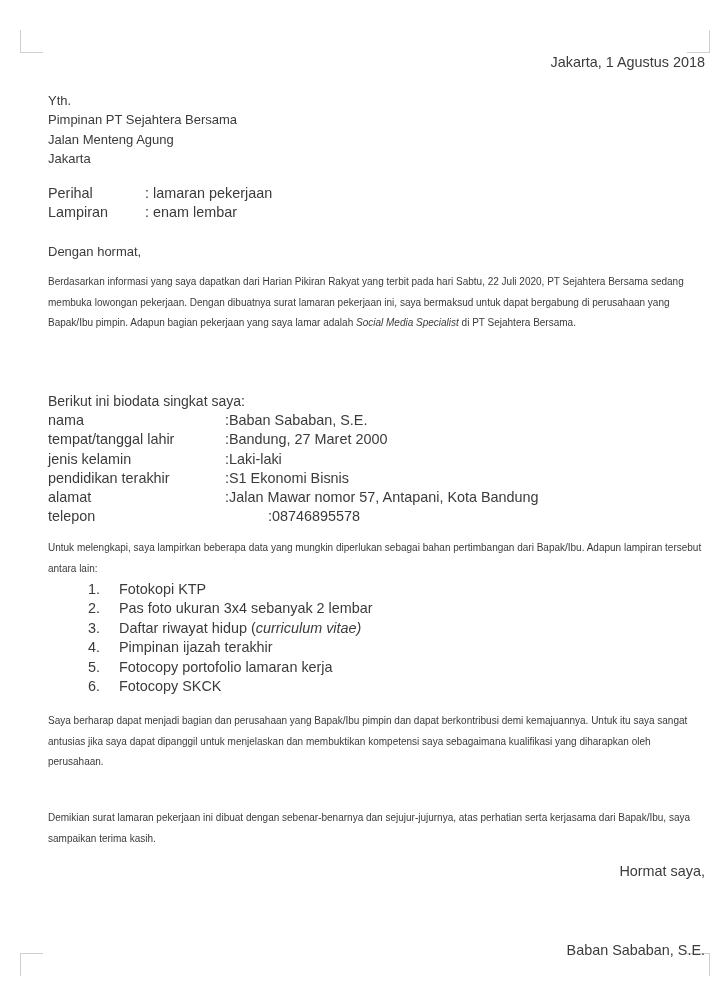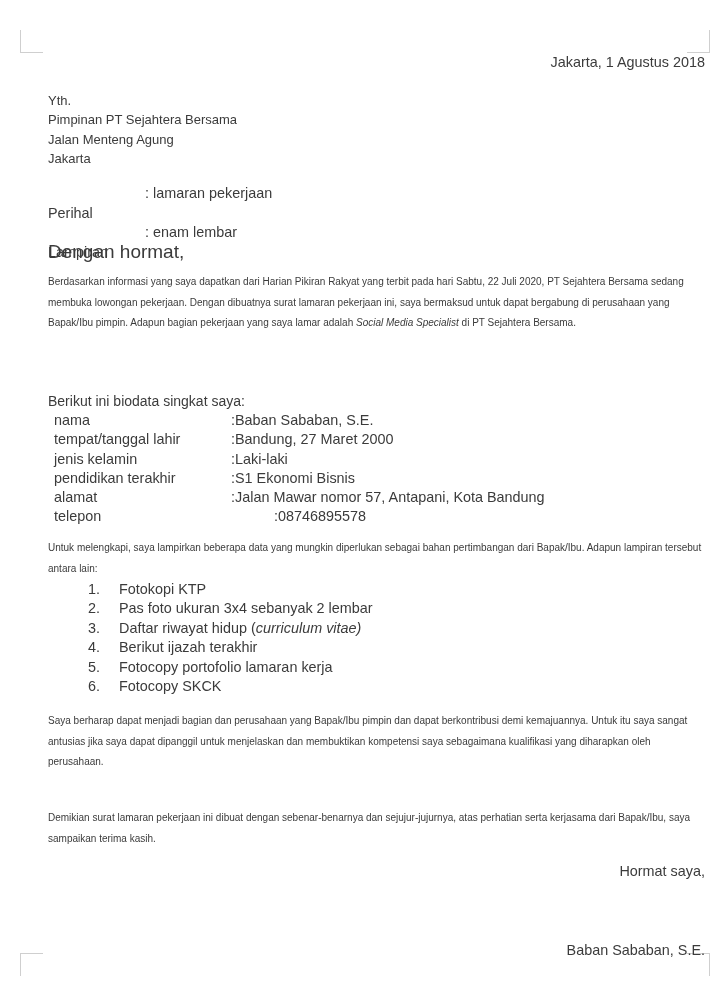--- a/index.html
+++ b/index.html
@@ -67,28 +67,28 @@
     position: absolute;
     top: 184px;
     left: 0;
     font-size: 14.4px;
     line-height: 19.3px;
   }
   .subject-row {
     display: flex;
     white-space: nowrap;
   }
-  .subject-row .lbl { width: 97px; flex: 0 0 97px; margin-top: 20px; }
+  .subject-row .lbl { width: 97px; flex: 0 0 97px; }
   .subject-row .val { }
 
   .salutation {
     position: absolute;
     top: 242px;
     left: 0;
-    font-size: 19px;
+    font-size: 13px;
     line-height: 19.3px;
   }
 
   .para {
     position: absolute;
     left: 0;
     width: 657px;
     font-size: 10px;
     line-height: 20.6px;
     text-align: left;
@@ -104,21 +104,20 @@
     font-size: 14px;
     line-height: 19.3px;
   }
 
   .bio-table {
     position: absolute;
     top: 411px;
     left: 0;
     font-size: 14.4px;
     line-height: 19.3px;
-    margin-left: 6px;
   }
   .bio-row {
     display: flex;
     white-space: nowrap;
   }
   .bio-row .k { width: 177px; flex: 0 0 177px; }
   .bio-row .v { }
   .bio-row.telepon .k { width: 220px; flex: 0 0 220px; }
 
   .p2 { top: 538px; }
@@ -241,21 +240,21 @@
       <div class="li-row">
         <span class="num">2.</span>
         <span class="txt">Pas foto ukuran 3x4 sebanyak 2 lembar</span>
       </div>
       <div class="li-row">
         <span class="num">3.</span>
         <span class="txt"><span>Daftar riwayat hidup (</span><i>curriculum vitae)</i></span>
       </div>
       <div class="li-row">
         <span class="num">4.</span>
-        <span class="txt">Berikut ijazah terakhir</span>
+        <span class="txt">Pimpinan ijazah terakhir</span>
       </div>
       <div class="li-row">
         <span class="num">5.</span>
         <span class="txt">Fotocopy portofolio lamaran kerja</span>
       </div>
       <div class="li-row">
         <span class="num">6.</span>
         <span class="txt">Fotocopy SKCK</span>
       </div>
     </div>

